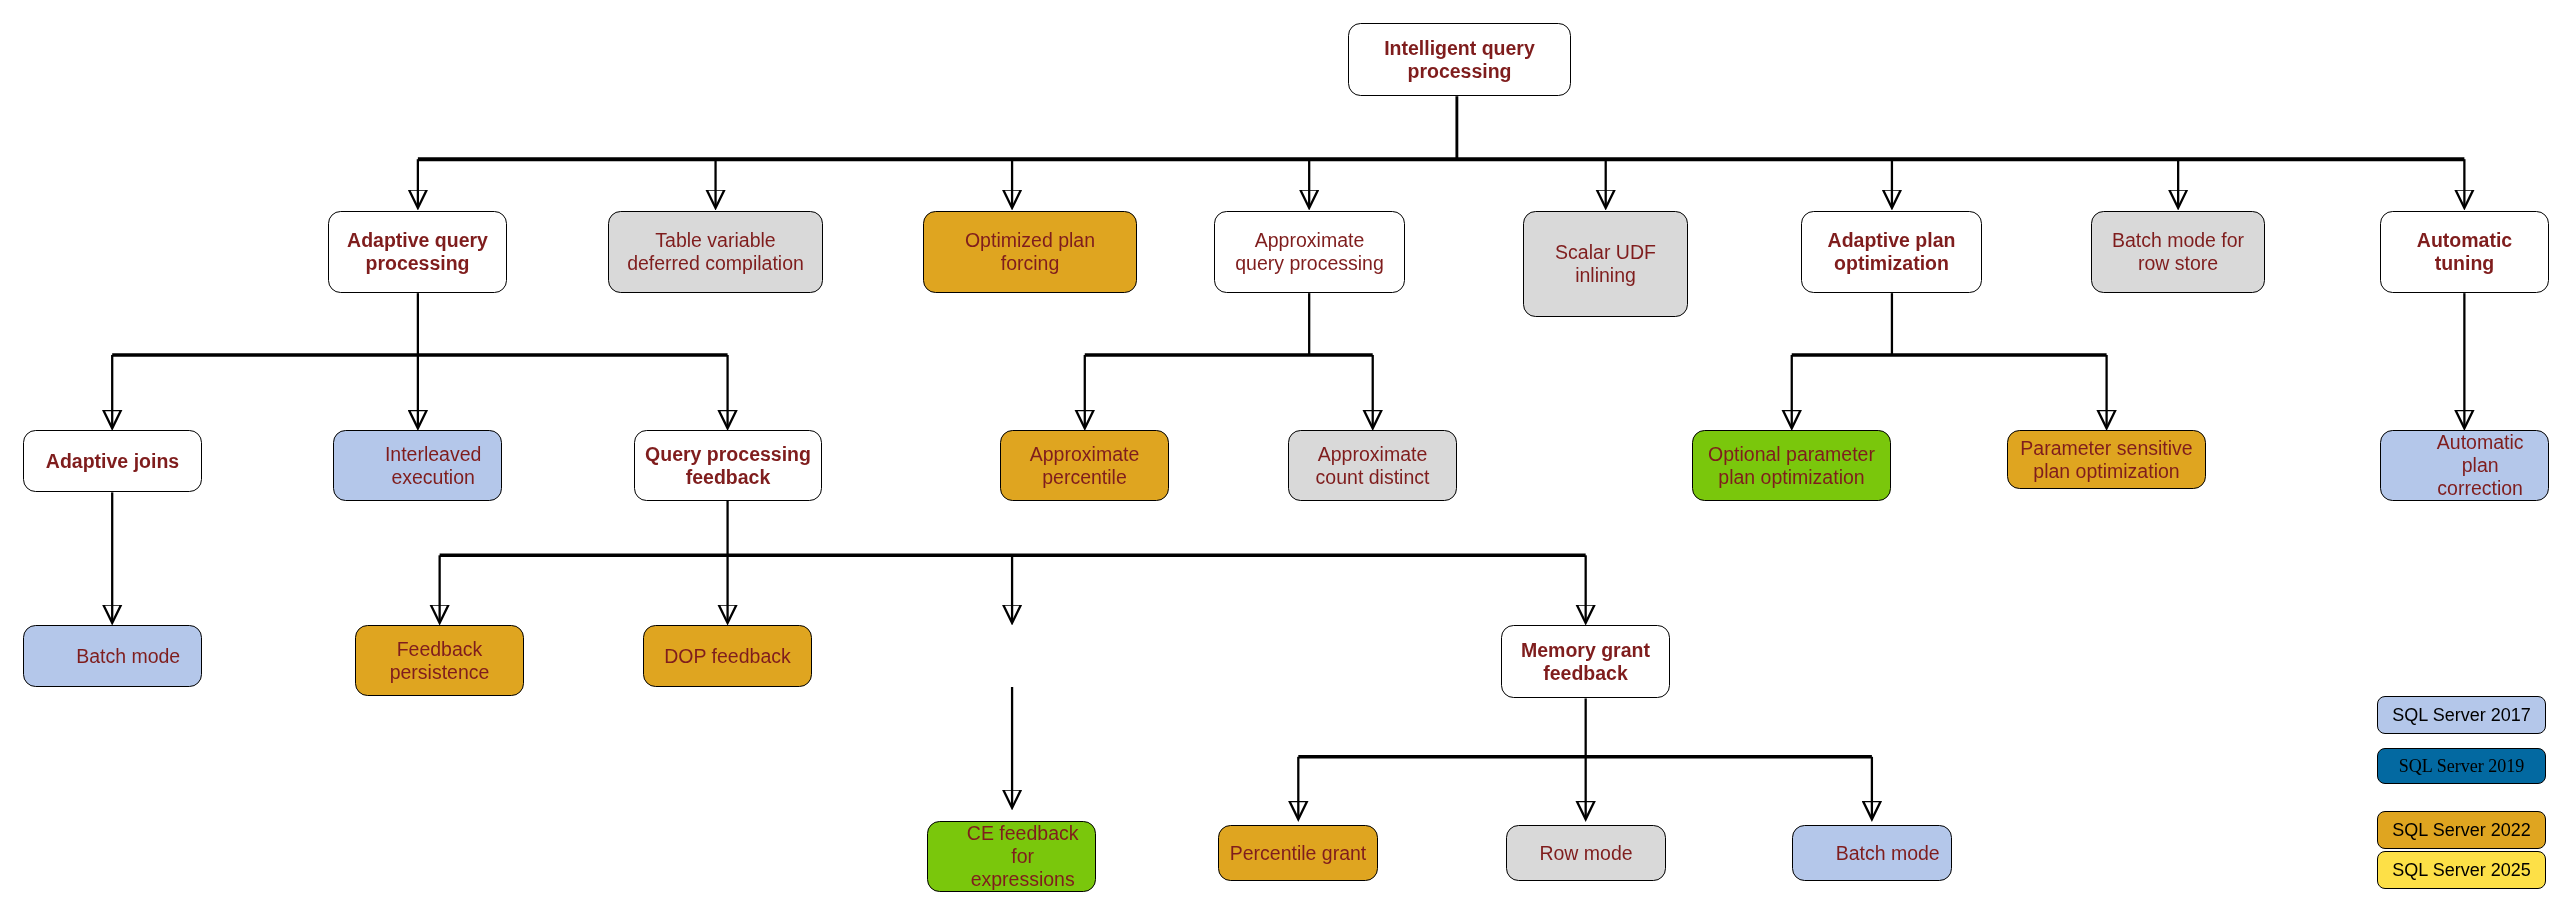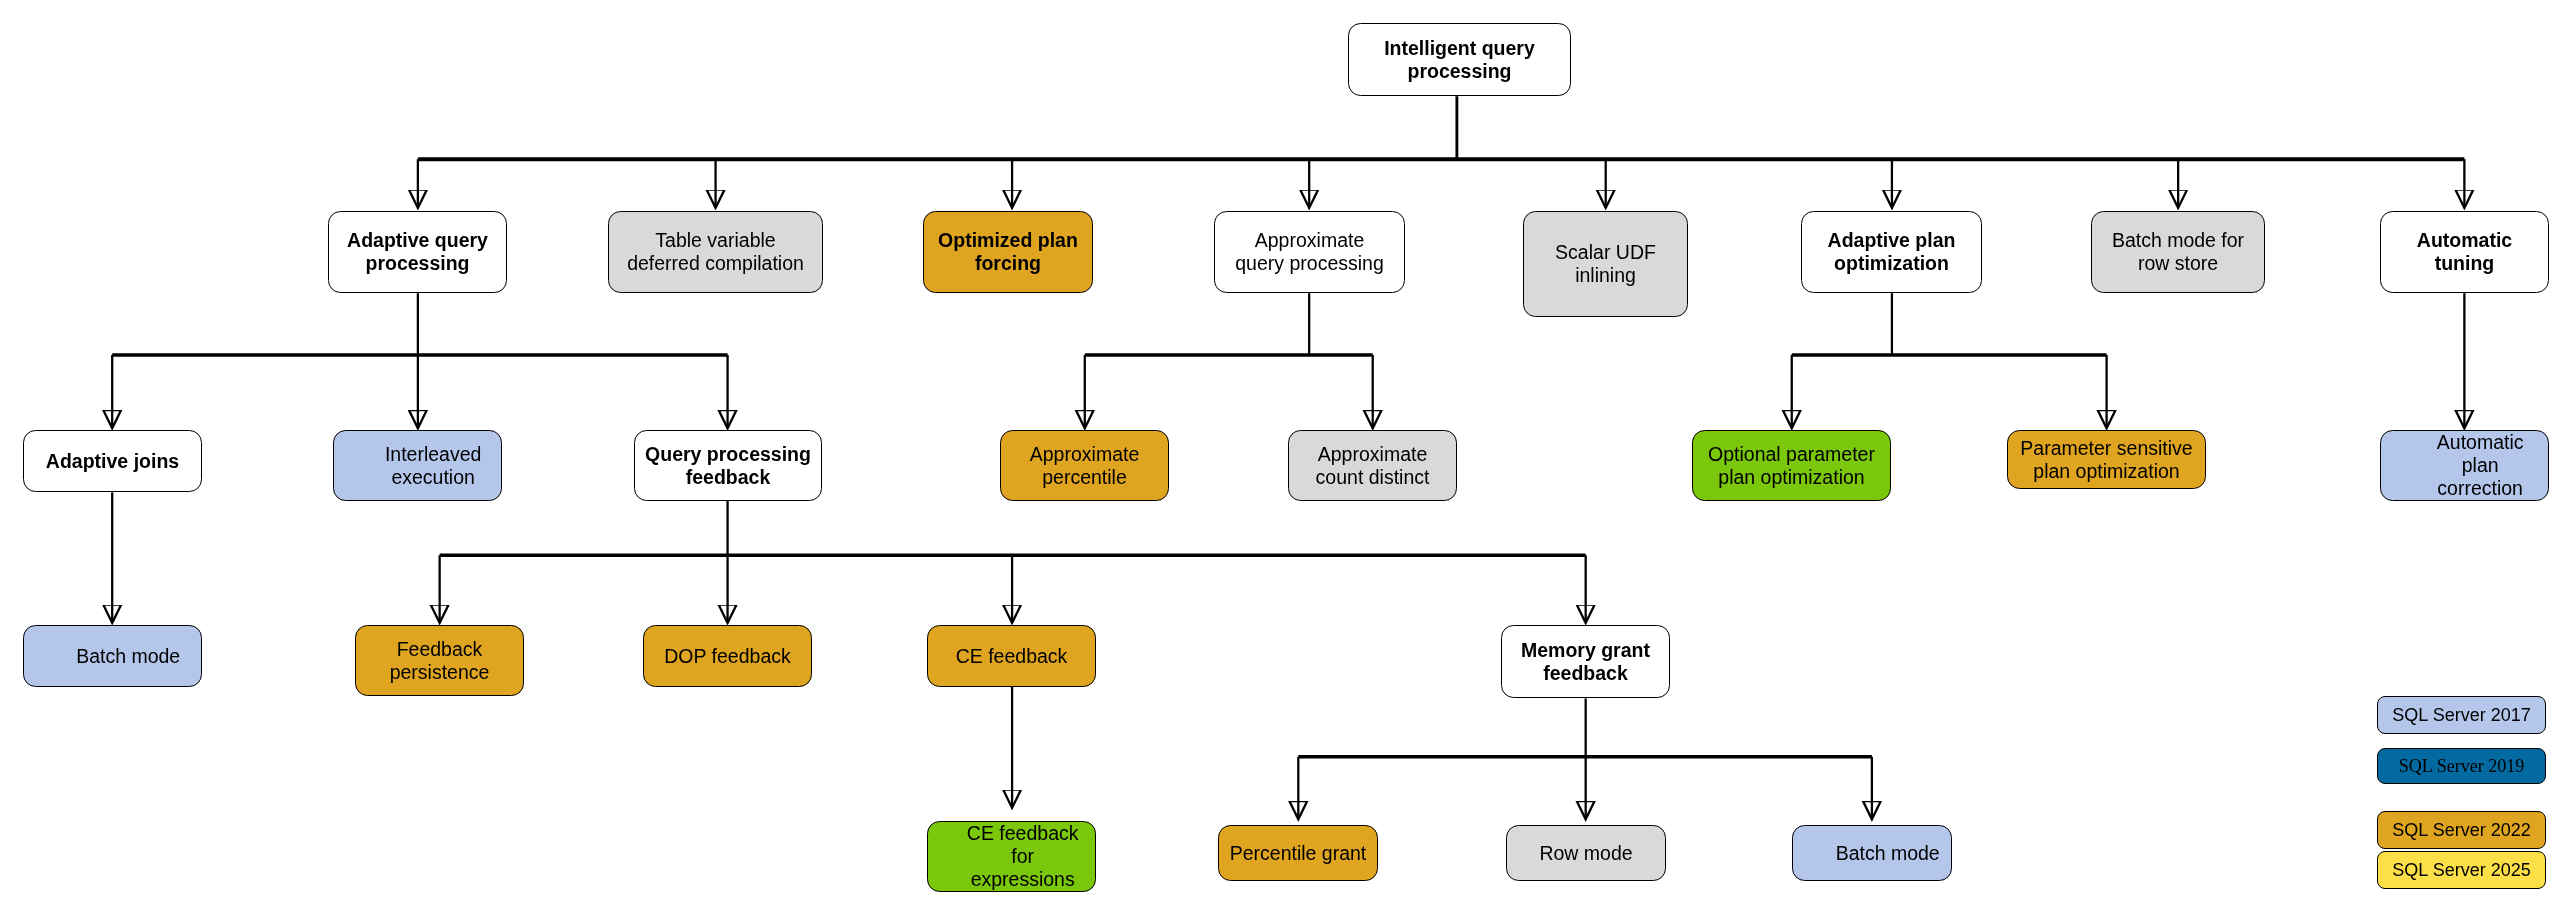--- a/index.html
+++ b/index.html
@@ -10,21 +10,21 @@
   .node{
     position:absolute;
     box-sizing:border-box;
     border:1.7px solid #000000;
     border-radius:12.6px;
     background:#ffffff;
     display:flex;
     align-items:center;
     justify-content:center;
     text-align:center;
-    color:#000000;
+    color:#7f1d1d;
     font-size:19.5px;
     line-height:1.18;
     font-weight:400;
     padding:2.3px 5.7px;
     white-space:pre-line;
   }
   .node.root{font-weight:700;}
   .node.bold{font-weight:700;}
   .fill-white{background:#ffffff;}
   .fill-gray{background:#d9d9d9;}
@@ -110,21 +110,21 @@
 
   <div class="node root fill-white" style="left:1348px;top:23px;width:223px;height:73px;">Intelligent query
 processing</div>
 
   <div class="node bold fill-white" style="left:328px;top:211px;width:179px;height:82px;">Adaptive query
 processing</div>
 
   <div class="node fill-gray" style="left:608px;top:211px;width:215px;height:82px;">Table variable
 deferred compilation</div>
 
-  <div class="node fill-gold" style="left:923px;top:211px;width:170px;height:82px;font-weight:bold;">Optimized plan
+  <div class="node fill-gold" style="left:923px;top:211px;width:214px;height:82px;">Optimized plan
 forcing</div>
 
   <div class="node fill-white" style="left:1214px;top:211px;width:191px;height:82px;">Approximate
 query processing</div>
 
   <div class="node fill-gray" style="left:1523px;top:211px;width:165px;height:106px;">Scalar UDF
 inlining</div>
 
   <div class="node bold fill-white" style="left:1801px;top:211px;width:181px;height:82px;">Adaptive plan
 optimization</div>
@@ -158,21 +158,20 @@
   <div class="node fill-blue" style="left:2380px;top:430px;width:169px;height:71px;">Automatic plan
 correction</div>
 
   <div class="node fill-blue" style="left:23px;top:625px;width:179px;height:62px;">Batch mode</div>
 
   <div class="node fill-gold" style="left:355px;top:625px;width:169px;height:71px;">Feedback
 persistence</div>
 
   <div class="node fill-gold" style="left:643px;top:625px;width:169px;height:62px;">DOP feedback</div>
 
-  <div class="node fill-gold" style="left:927px;top:625px;width:169px;height:62px;">CE feedback</div>
 
   <div class="node bold fill-white" style="left:1501px;top:625px;width:169px;height:73px;">Memory grant
 feedback</div>
 
   <div class="node fill-green" style="left:927px;top:821px;width:169px;height:71px;padding-left:28px;">CE feedback for
 expressions</div>
 
   <div class="node fill-gold" style="left:1218px;top:825px;width:160px;height:56px;">Percentile grant</div>
 
   <div class="node fill-gray" style="left:1506px;top:825px;width:160px;height:56px;">Row mode</div>

